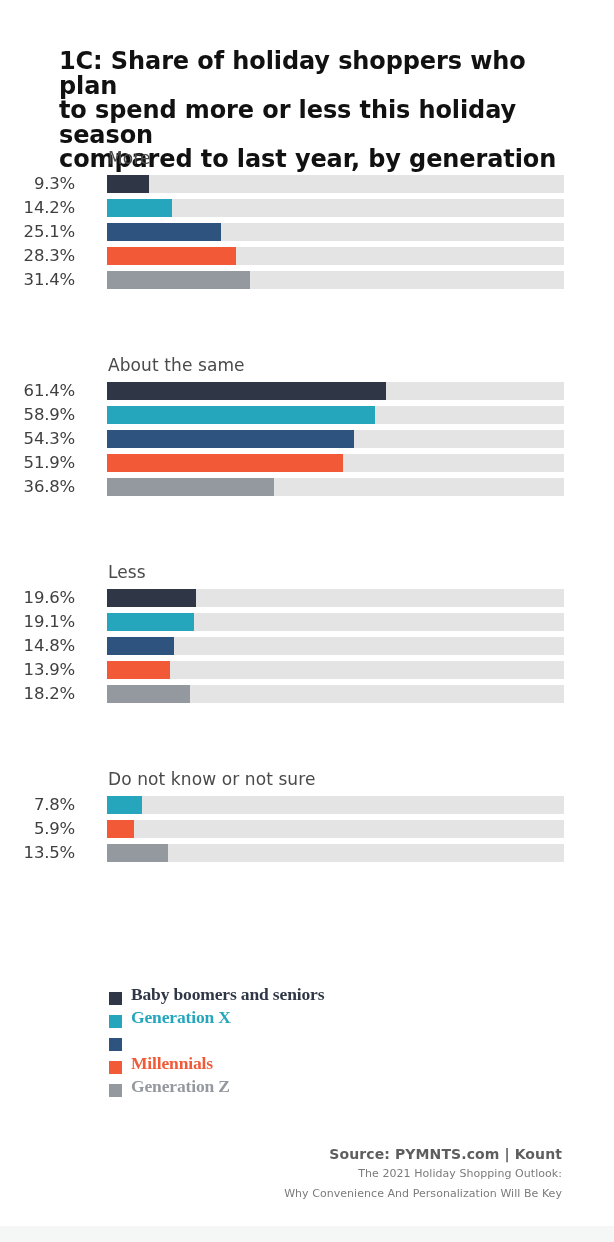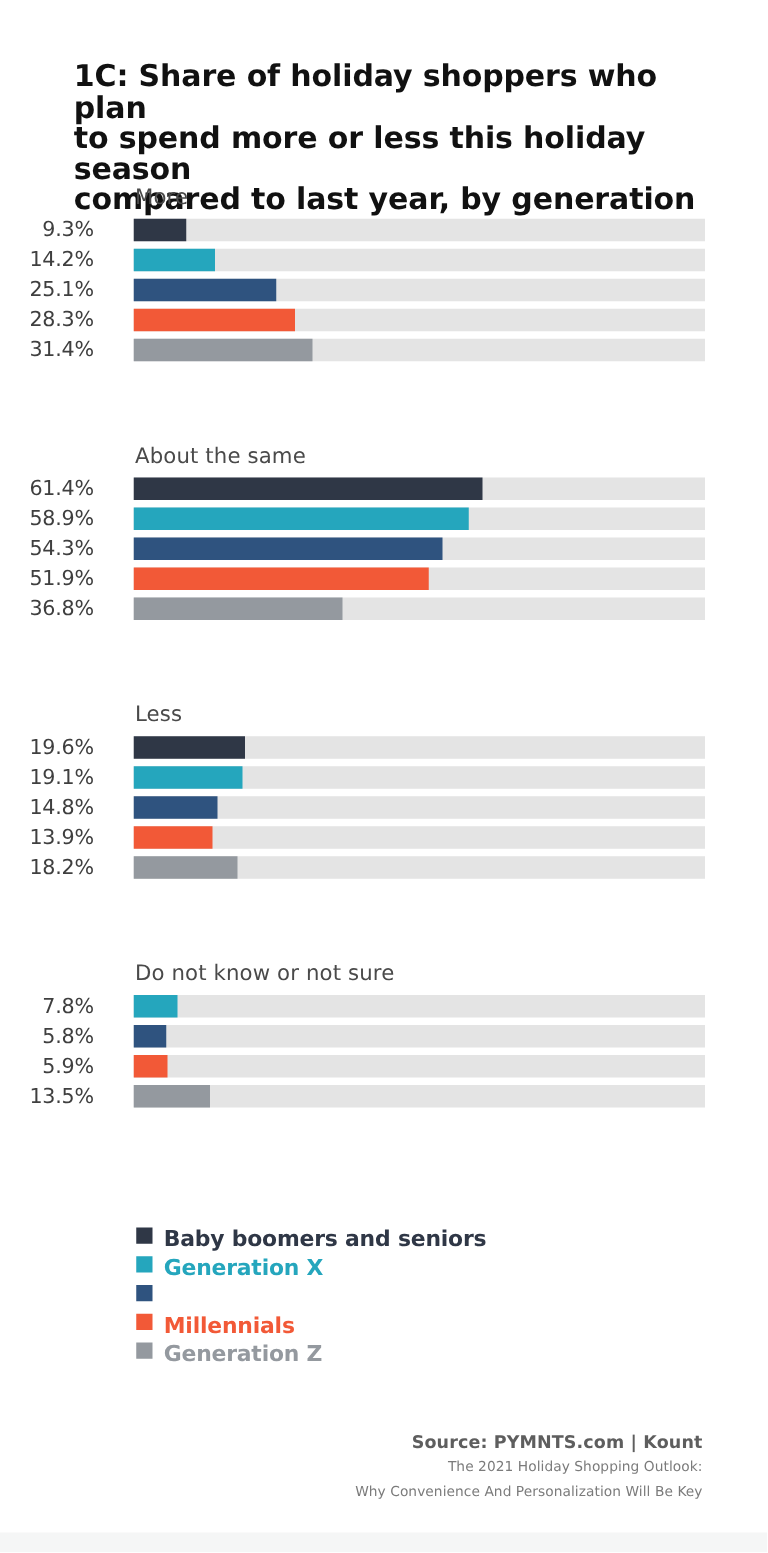--- a/index.html
+++ b/index.html
@@ -97,21 +97,22 @@
   
   .legend {
     position: absolute;
     left: 109px;
     top: 982px;
   }
   .legend-item {
     position: relative;
     height: 23px;
     display: flex;
-    align-items: flex-start;
+    align-items: flex-end;
+    font-family: Liberation Serif, serif;
   }
   .legend-swatch {
     width: 13px;
     height: 13px;
     flex: 0 0 13px;
     margin-right: 9px;
   }
   .legend-label {
     font-size: 17.5px;
     font-weight: bold;
@@ -267,26 +268,20 @@
       <div class="group" style="top: 769px;">
         <div class="group-heading">Do not know or not sure</div>
         <div class="rows">
           <div class="row">
             <div class="row-label">7.8%</div>
             <div class="track">
               <div class="fill" style="width: 35.49px; background: rgb(37, 166, 189);"></div>
             </div>
           </div>
           <div class="row">
-            <div class="row-label">5.8%</div>
-            <div class="track">
-              <div class="fill" style="width: 26.39px; background: rgb(47, 83, 127);"></div>
-            </div>
-          </div>
-          <div class="row">
             <div class="row-label">5.9%</div>
             <div class="track">
               <div class="fill" style="width: 26.845px; background: rgb(242, 89, 55);"></div>
             </div>
           </div>
           <div class="row">
             <div class="row-label">13.5%</div>
             <div class="track">
               <div class="fill" style="width: 61.425px; background: rgb(148, 153, 159);"></div>
             </div>

